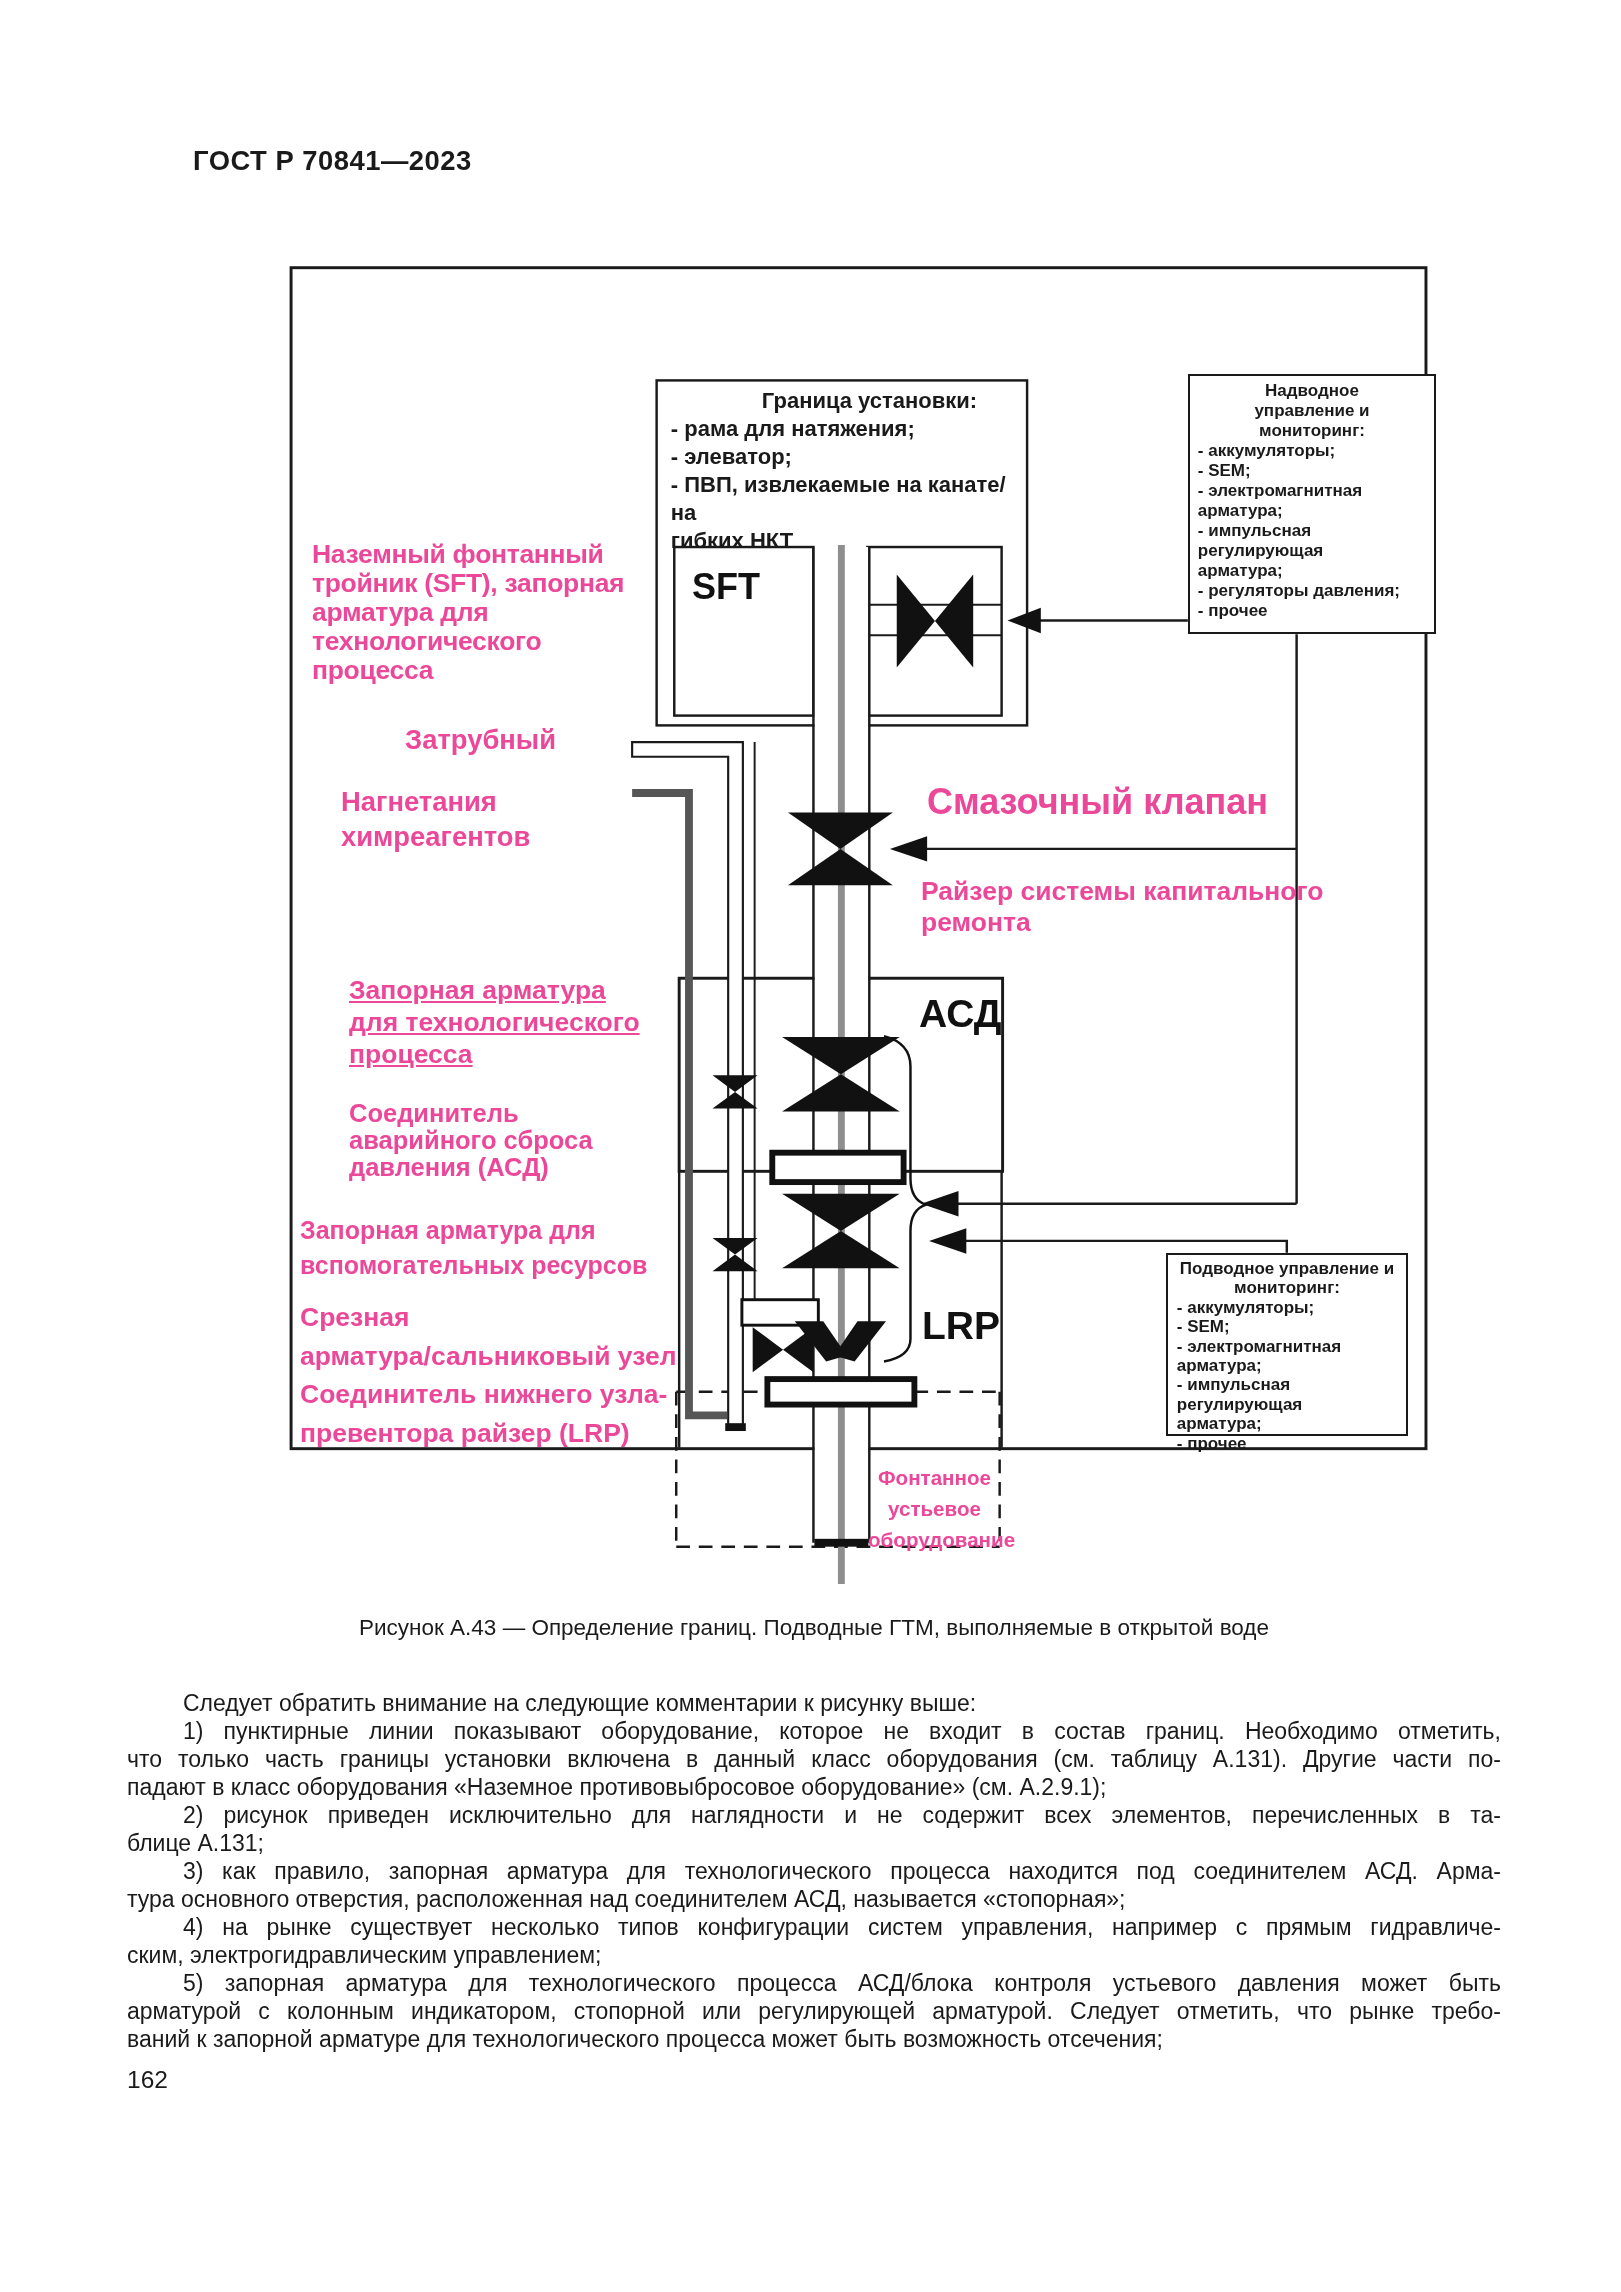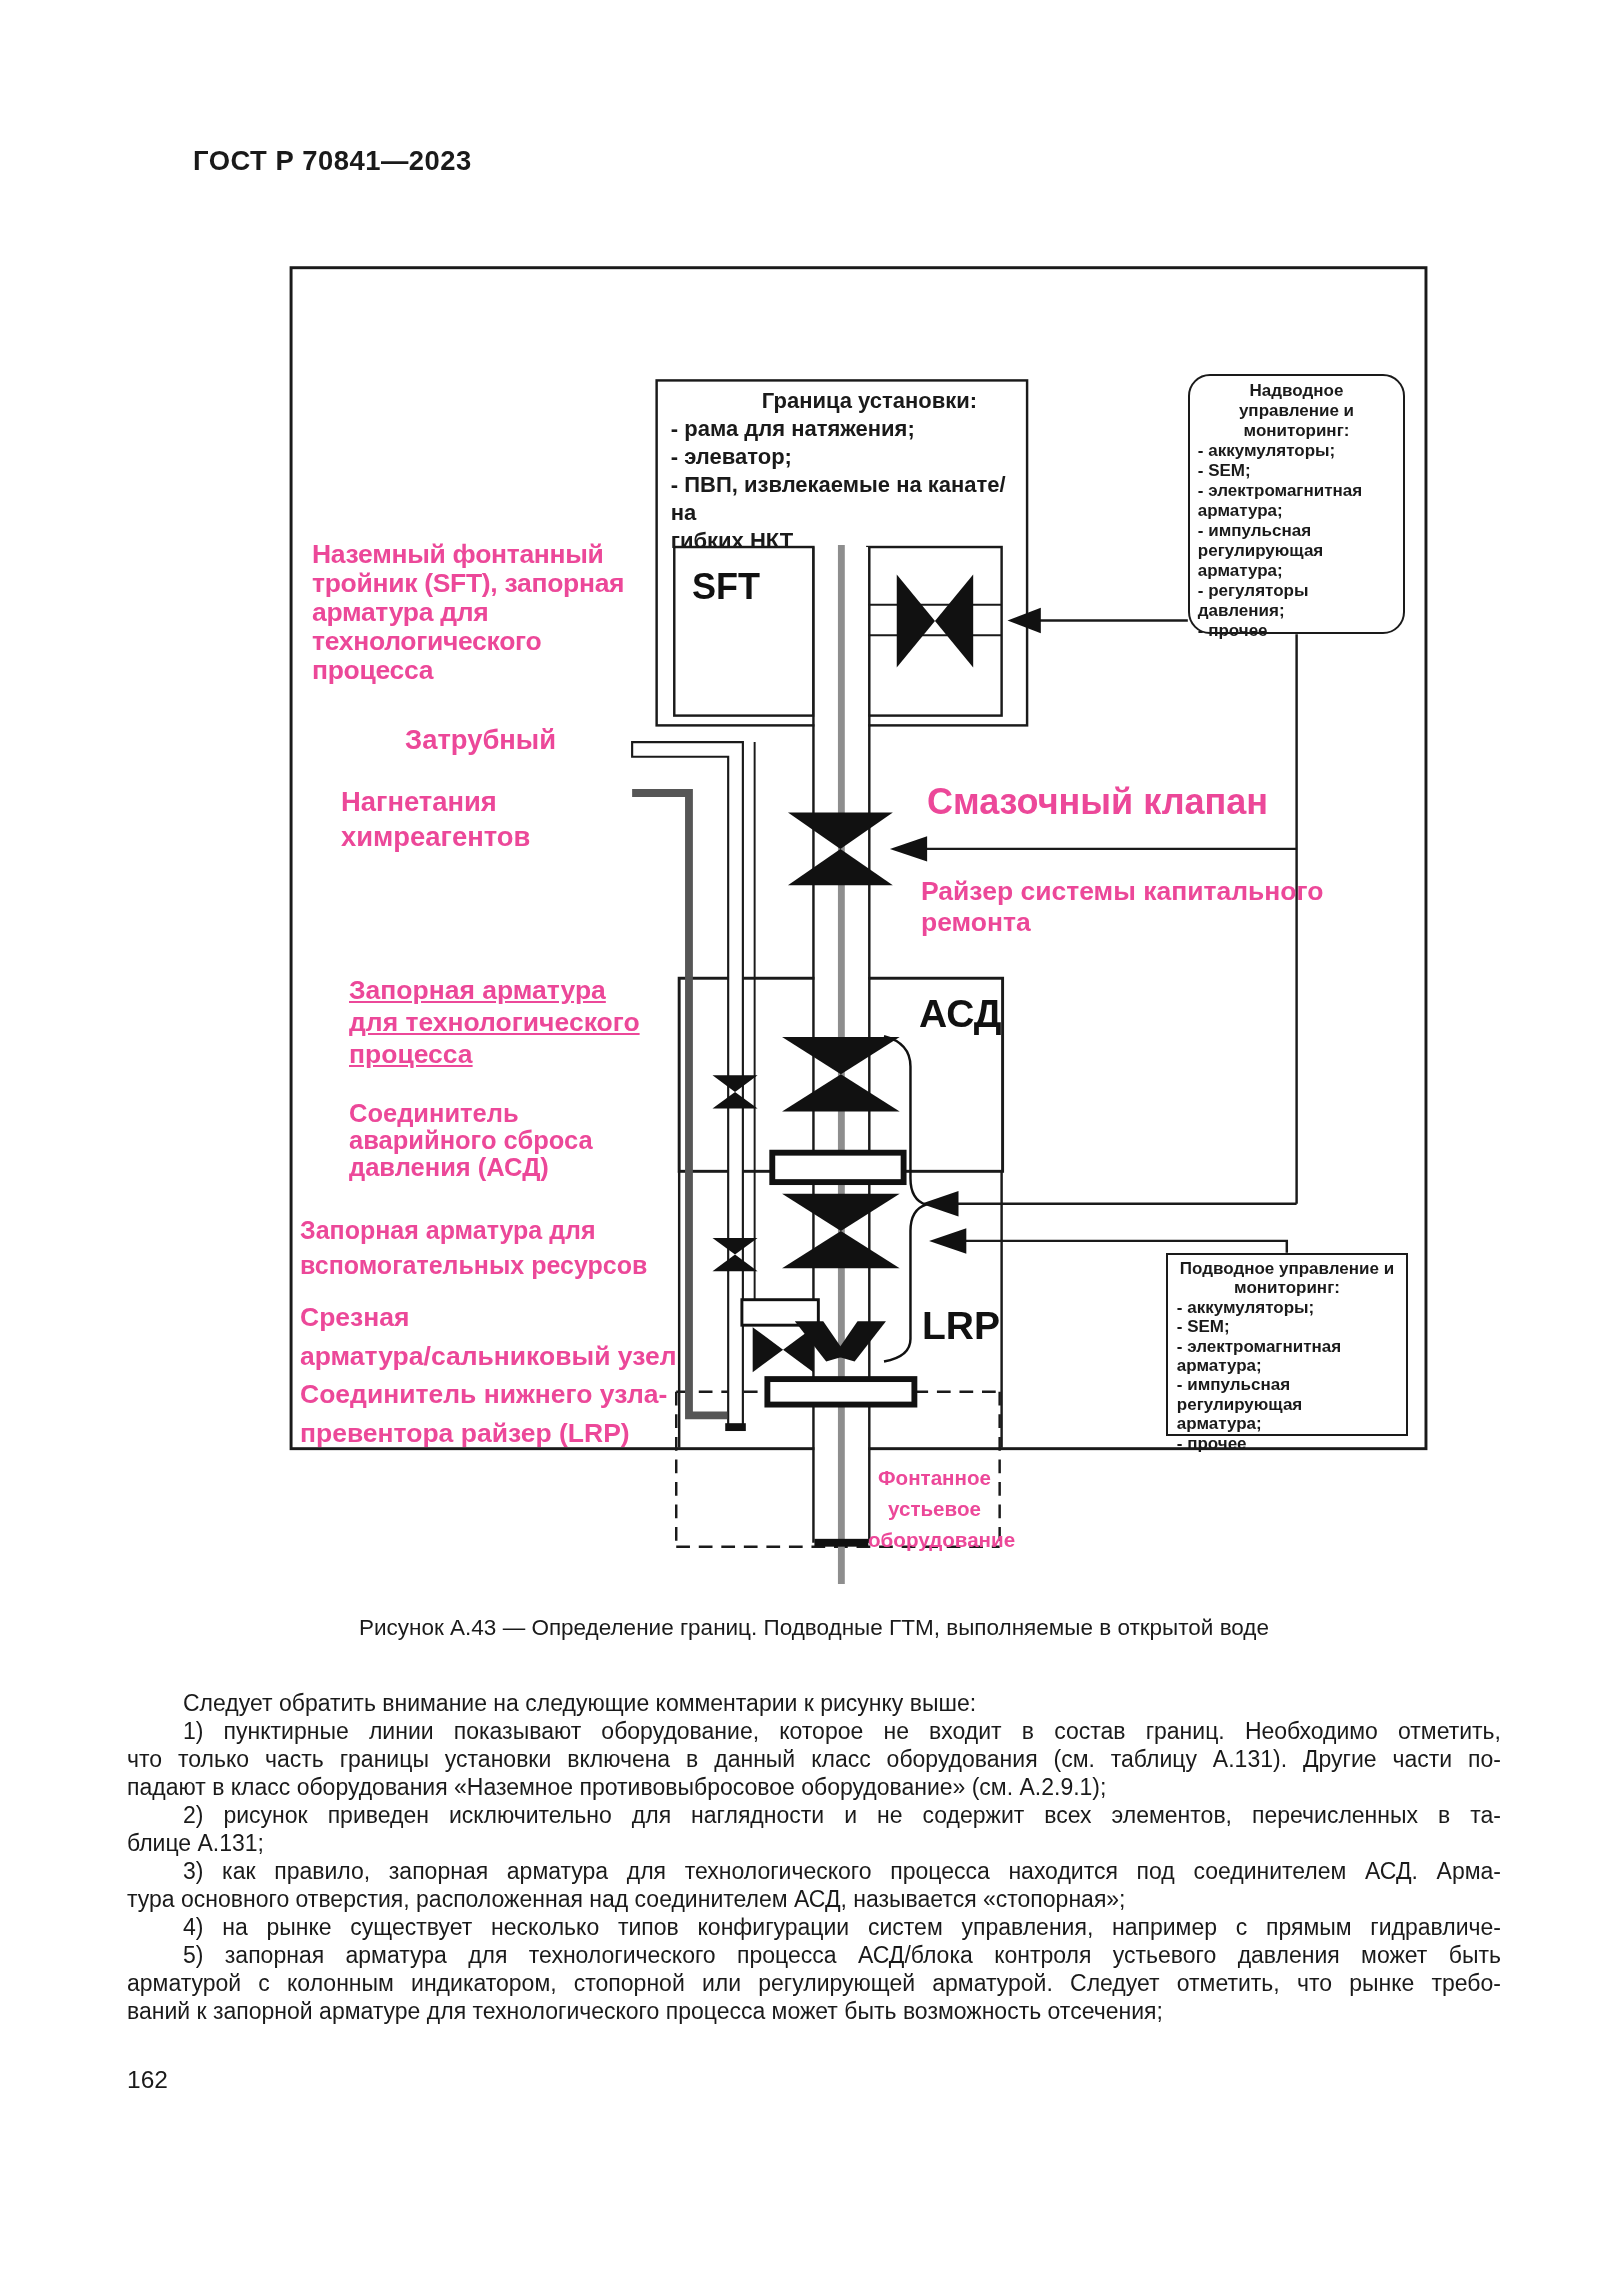--- a/index.html
+++ b/index.html
@@ -125,21 +125,21 @@
   <div class="abs" style="left:659px; top:387px; width:367px; font-size:22px; line-height:28px; font-weight:bold;">
     <div class="grbox-title">Граница установки:</div>
     <div style="padding-left:11.8px;">
         <div>- рама для натяжения;</div>
         <div>- элеватор;</div>
         <div>- ПВП, извлекаемые на канате/на</div>
         <div>гибких НКТ</div>
       </div>
   </div>
 
-  <div class="ctrlbox" style="left:1188px; top:374px; width:217px; height:260px; font-size:17px; line-height:20px; padding:4.9px 7.8px;border-radius:22px;">
+  <div class="ctrlbox" style="left:1188px; top:374px; width:248px; height:260px; font-size:17px; line-height:20px; padding:4.9px 7.8px;">
     <div class="ttl">
         <div>Надводное</div>
         <div>управление и</div>
         <div>мониторинг:</div>
       </div>
     <div class="itm">
         <div>- аккумуляторы;</div>
         <div>- SEM;</div>
         <div>- электромагнитная</div>
         <div>арматура;</div>
@@ -230,20 +230,21 @@
     <div>
         <div class="bl jl ind">2) рисунок приведен исключительно для наглядности и не содержит всех элементов, перечисленных в та-</div>
         <div class="bl">блице А.131;</div>
       </div>
     <div>
         <div class="bl jl ind">3) как правило, запорная арматура для технологического процесса находится под соединителем АСД. Арма-</div>
         <div class="bl">тура основного отверстия, расположенная над соединителем АСД, называется «стопорная»;</div>
       </div>
     <div>
         <div class="bl jl ind">4) на рынке существует несколько типов конфигурации систем управления, например с прямым гидравличе-</div>
+        <div class="bl">ским, электрогидравлическим управлением;</div>
       </div>
     <div>
         <div class="bl jl ind">5) запорная арматура для технологического процесса АСД/блока контроля устьевого давления может быть</div>
         <div class="bl jl">арматурой с колонным индикатором, стопорной или регулирующей арматурой. Следует отметить, что рынке требо-</div>
         <div class="bl">ваний к запорной арматуре для технологического процесса может быть возможность отсечения;</div>
       </div>
   </div>
 
   <div class="abs pagenum" style="left:127px; top:2066px;">162</div>
 

